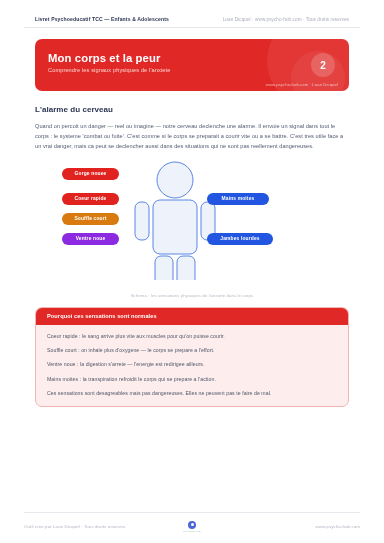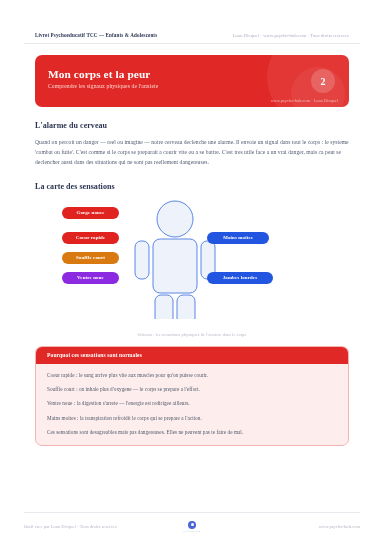--- a/index.html
+++ b/index.html
@@ -12,23 +12,22 @@
     height: 543px;
     font-family: "Liberation Sans", sans-serif;
     color: #26324a;
     position: relative;
     overflow: hidden;
   }
 
   .page {
     position: absolute;
     inset: 0;
-    padding: 16px 24px;
+    padding: 0 24px;
     box-sizing: border-box;
-    font-family: Liberation Serif, serif;
   }
 
   
   .topbar {
     display: flex;
     align-items: baseline;
     justify-content: space-between;
     padding: 16px 11px 5px 11px;
     border-bottom: 1px solid #e8e9ee;
   }
@@ -263,21 +262,20 @@
     <div class="hero-badge">2</div>
     <div class="hero-foot">www.psycho-hub.com · Loan Dicquel</div>
   </div>
 
   <div class="section">
     <div class="h2">L'alarme du cerveau</div>
     <div class="para">Quand on percoit un danger — reel ou imagine — notre cerveau declenche une alarme. Il envoie un signal dans tout le corps : le systeme 'combat ou fuite'. C'est comme si le corps se preparait a courir vite ou a se battre. C'est tres utile face a un vrai danger, mais ca peut se declencher aussi dans des situations qui ne sont pas reellement dangereuses.</div>
   </div>
 
   <div class="section">
-    <div class="h2">La carte des sensations</div>
 
     <div class="diagram-wrap">
       <svg class="diagram-svg" width="340" height="120" viewBox="0 0 340 120">
 
         <circle cx="140" cy="20" r="18" fill="#edf2fb" stroke="#5b86e5" stroke-width="1"></circle>
 
         <rect x="118" y="40" width="44" height="54" rx="7" fill="#edf2fb" stroke="#5b86e5" stroke-width="1"></rect>
 
         <rect x="100" y="42" width="14" height="38" rx="6" fill="#edf2fb" stroke="#5b86e5" stroke-width="1"></rect>
 

